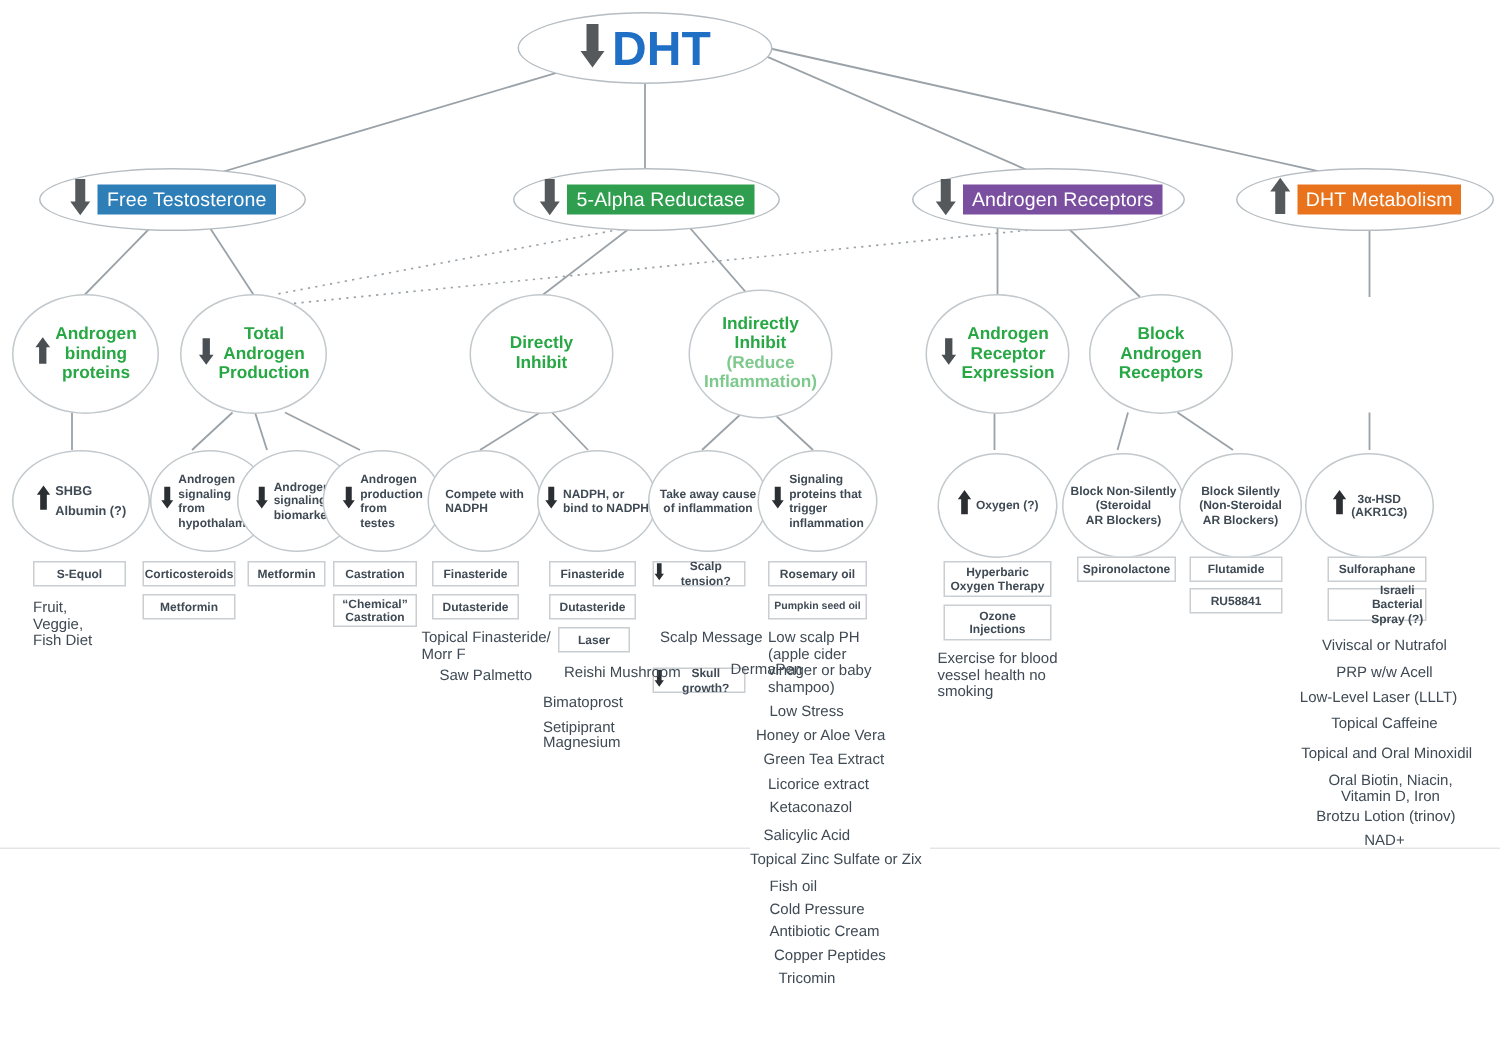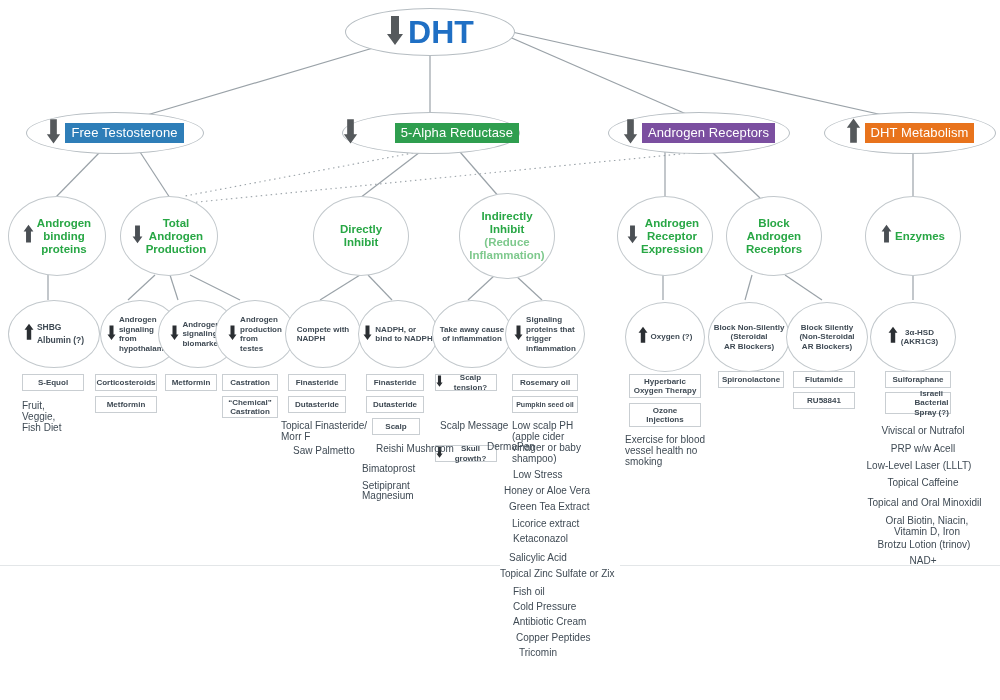--- a/index.html
+++ b/index.html
@@ -125,21 +125,21 @@
 
   <div class="node ell" style="left:26px;top:112px;width:178px;height:42px;">
     <span class="arrow">
       <svg width="15" height="28" viewBox="0 0 18 32">
           <path d="M5 2 h8 v18 h4 l-8 11 l-8 -11 h4 z" fill="#55595c"></path>
         </svg>
     </span>
     <span class="chip" style="background:#2e7eb8;font-size:13px;">Free Testosterone</span>
   </div>
 
-  <div class="node ell" style="left:342px;top:112px;width:178px;height:42px;justify-content:space-between;">
+  <div class="node ell" style="left:342px;top:112px;width:178px;height:42px;">
     <span class="arrow">
       <svg width="15" height="28" viewBox="0 0 18 32">
           <path d="M5 2 h8 v18 h4 l-8 11 l-8 -11 h4 z" fill="#55595c"></path>
         </svg>
     </span>
     <span class="chip" style="background:#2f9e4f;font-size:13px;">5-Alpha Reductase</span>
   </div>
 
   <div class="node ell" style="left:608px;top:112px;width:182px;height:42px;">
     <span class="arrow">
@@ -215,28 +215,20 @@
   </div>
 
   <div class="node circ" style="left:726px;top:196px;width:96px;height:80px;">
     <span class="greentext">
       <span>Block</span><br>
       <span>Androgen</span><br>
       <span>Receptors</span>
     </span>
   </div>
 
-  <div class="node circ" style="left:865px;top:196px;width:96px;height:80px;">
-    <span class="arrow">
-      <svg width="11" height="22" viewBox="0 0 18 32">
-          <path d="M9 1 l8 11 h-4 v18 h-8 v-18 h-4 z" fill="#4a4f54"></path>
-        </svg>
-    </span>
-    <span class="greentext">Enzymes</span>
-  </div>
 
   <div class="node sell" style="left:8px;top:300px;width:92px;height:68px;">
     <span class="arrow">
       <svg width="10" height="20" viewBox="0 0 18 32">
           <path d="M9 1 l8 11 h-4 v18 h-8 v-18 h-4 z" fill="#2b2f33"></path>
         </svg>
     </span>
     <span class="graytext" style="white-space:pre-line;text-align:left;font-size:8.5px;line-height:13px;">SHBG
 Albumin (?)</span>
   </div>
@@ -369,21 +361,21 @@
       <span>Dutasteride</span>
     </div>
 
   <div class="box" style="left:366px;top:374px;width:58px;height:17px;">
       <span>Finasteride</span>
     </div>
   <div class="box" style="left:366px;top:396px;width:58px;height:17px;">
       <span>Dutasteride</span>
     </div>
   <div class="box" style="left:372px;top:418px;width:48px;height:17px;">
-      <span>Scalp</span>
+      <span>Laser</span>
     </div>
 
   <div class="box" style="left:435px;top:374px;width:62px;height:17px;">
     <span class="arrow" style="margin-right:2px;">
       <svg width="7" height="14" viewBox="0 0 18 32">
           <path d="M5 2 h8 v18 h4 l-8 11 l-8 -11 h4 z" fill="#2b2f33"></path>
         </svg>
     </span>
     <span>Scalp tension?</span>
   </div>

